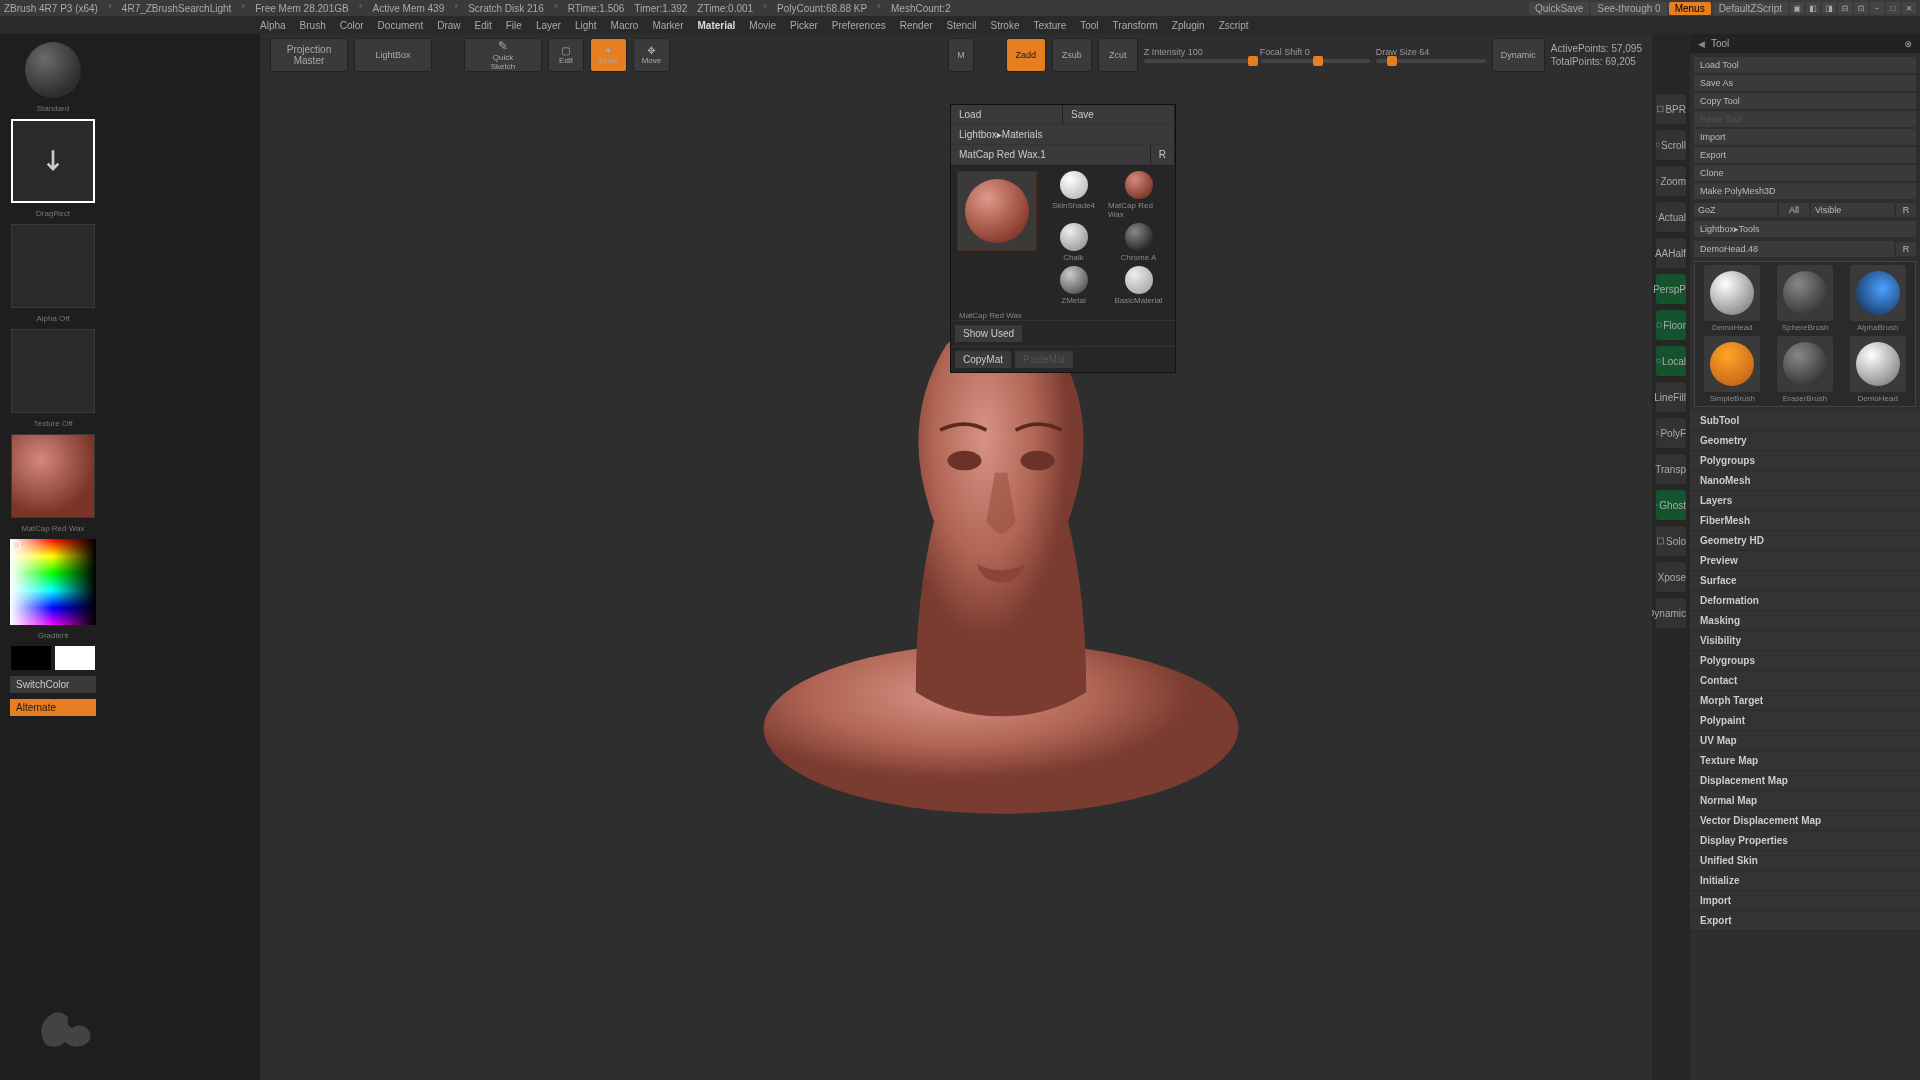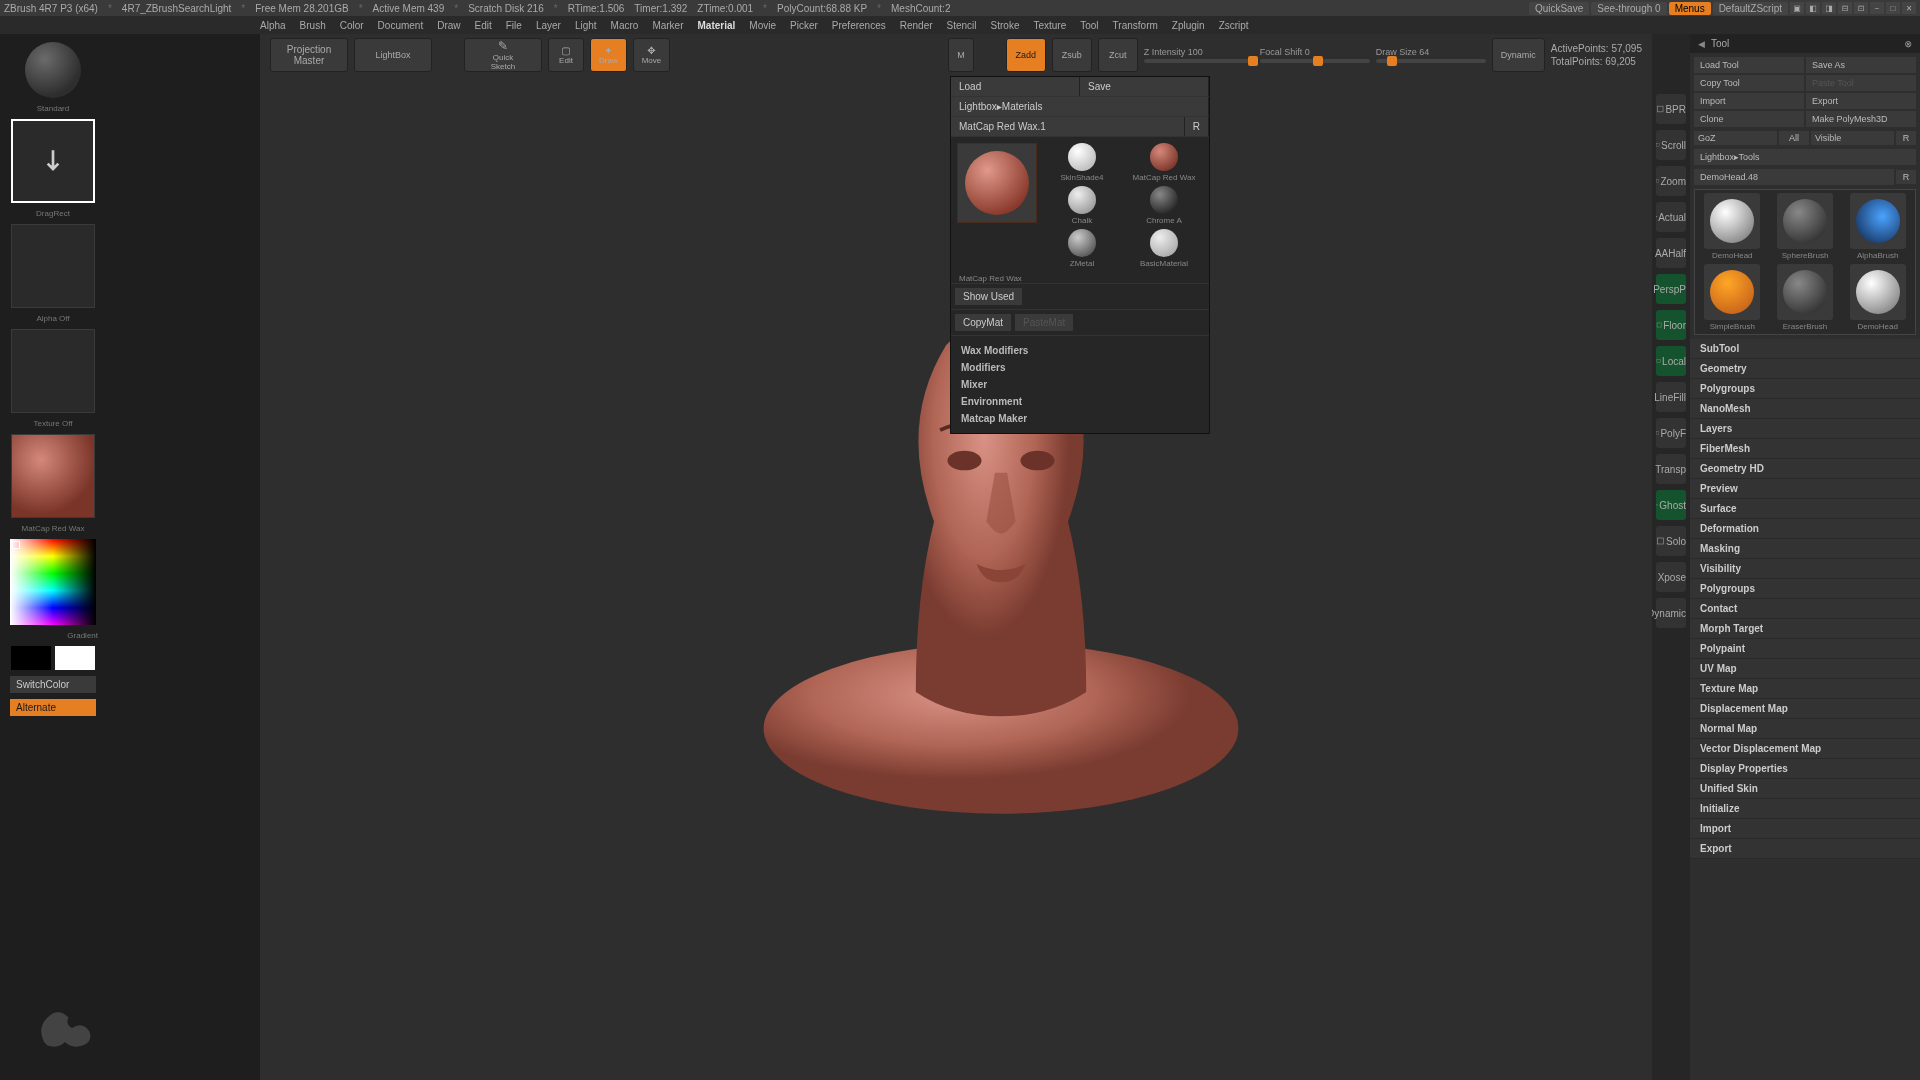--- a/index.html
+++ b/index.html
@@ -23,21 +23,21 @@
 .tbtn.wide{min-width:78px}
 .tbtn.orange{background:#e67e22;color:#1a1a1a}
 .tbtn.icon{min-width:36px}
 .sliderbox{display:flex;flex-direction:column;gap:2px;min-width:110px}
 .sliderbox .lbl{font-size:9px;color:#999}
 .sliderbox .track{height:4px;background:#444;position:relative;border-radius:2px}
 .sliderbox .thumb{position:absolute;width:10px;height:10px;background:#e67e22;border-radius:2px;top:-3px}
 .canvas{position:absolute;top:52px;left:100px;right:10px;bottom:10px;background:#2e2e2e}
 .head{position:absolute;left:50%;top:48%;transform:translate(-50%,-50%);width:520px;height:560px}
 .head svg{width:100%;height:100%}
-.mat-popup{position:absolute;left:690px;top:42px;width:260px;background:#262626;border:1px solid #111;z-index:50;display:flex;flex-direction:column}
+.mat-popup{position:absolute;left:690px;top:70px;width:226px;background:#262626;border:1px solid #111;z-index:50;display:flex;flex-direction:column}
 .mat-popup .row{display:flex;border-bottom:1px solid #333}
 .mat-popup .cell{flex:1;padding:4px 8px;background:#3a3a3a;font-size:10px;color:#ccc;border-right:1px solid #222}
 .mat-popup .cell.small{flex:0 0 24px;text-align:center}
 .mat-popup .swatchgrid{display:flex;padding:6px;gap:6px}
 .mat-popup .bigswatch{width:80px;height:80px;background:#3a3a3a;display:flex;align-items:center;justify-content:center;border:1px solid #4a2a1a}
 .mat-popup .smgrid{display:grid;grid-template-columns:1fr 1fr;gap:4px;flex:1}
 .mat-popup .smswatch{display:flex;flex-direction:column;align-items:center;gap:2px}
 .mat-popup .ball{width:28px;height:28px;border-radius:50%}
 .mat-popup .ball.big{width:64px;height:64px}
 .mat-popup .swlbl{font-size:8px;color:#888}
@@ -48,21 +48,21 @@
 .left-slot{width:84px;height:84px;background:#2a2a2a;border:1px solid #3a3a3a;display:flex;align-items:center;justify-content:center;flex-direction:column;gap:4px}
 .left-slot.sel{border:2px solid #fff}
 .left-lbl{font-size:8px;color:#777;text-align:right}
 .colorpick{width:86px;height:86px;background:linear-gradient(to bottom,red,yellow,lime,cyan,blue,magenta);position:relative}
 .colorpick::after{content:"";position:absolute;inset:0;background:linear-gradient(to right,#fff,transparent,#000)}
 .gradswatch{display:flex;gap:4px}
 .gradswatch .sw{width:40px;height:24px}
 .lbtn{background:#3a3a3a;padding:3px 6px;font-size:10px;color:#ccc;width:86px;text-align:left}
 .rtool-hdr{background:#222;padding:4px 8px;font-size:11px;color:#ccc;display:flex;align-items:center;gap:6px}
 .rtool-hdr::before{content:"◀";font-size:9px;color:#888}
-.rtool-btns{display:grid;grid-template-columns:1fr 1fr;gap:2px;padding:4px}
+.rtool-btns{display:grid;grid-template-columns:1fr;gap:2px;padding:4px}
 .rtool-btn{background:#3a3a3a;padding:3px 6px;font-size:9px;color:#bbb;text-align:left}
 .rtool-btn.dim{color:#555}
 .rtool-btn.sm{padding:2px 4px;font-size:9px}
 .rtool-br{background:#2a2a2a;border:1px solid #444;padding:3px;display:grid;grid-template-columns:repeat(3,1fr);gap:4px;margin:4px}
 .rtool-br .bslot{display:flex;flex-direction:column;align-items:center;gap:2px}
 .rtool-br .bicon{width:56px;height:56px;background:#3a3a3a;border-radius:3px;display:flex;align-items:center;justify-content:center}
 .rtool-br .blbl{font-size:8px;color:#888}
 .rtool-list{display:flex;flex-direction:column}
 .rtool-list .li{padding:4px 10px;font-size:10px;color:#ccc;background:#333;border-bottom:1px solid #2a2a2a;font-weight:bold}
 .stripbtn{width:30px;height:30px;background:#333;border-radius:3px;display:flex;flex-direction:row;align-items:center;justify-content:flex-end;font-size:7px;color:#888;gap:1px}
@@ -150,21 +150,21 @@
         <div class="left-lbl">DragRect</div>
         <div class="left-slot"></div>
         <div class="left-lbl">Alpha Off</div>
         <div class="left-slot"></div>
         <div class="left-lbl">Texture Off</div>
         <div class="left-slot" style="background:radial-gradient(circle at 35% 30%,#d4887a,#7a3428 70%)"></div>
         <div class="left-lbl">MatCap Red Wax</div>
         <div class="colorpick">
             <div style="position:absolute;top:2px;left:2px;width:8px;height:8px;border:1px solid #fff;background:red"></div>
           </div>
-        <div class="left-lbl" style="text-align:right;width:100%">Gradient</div>
+        <div class="left-lbl" style="text-align:center;width:100%">Gradient</div>
         <div class="gradswatch">
           <div class="sw" style="background:#000"></div>
           <div class="sw" style="background:#fff"></div>
         </div>
         <div class="lbtn">SwitchColor</div>
         <div class="lbtn" style="background:#e67e22;color:#1a1a1a">Alternate</div>
       </div>
     </div>
     <div class="logo">
       <svg viewBox="0 0 100 80">
@@ -295,27 +295,20 @@
               <div class="swlbl">BasicMaterial</div>
             </div>
         </div>
       </div>
       <div class="swlbl" style="padding:0 8px">MatCap Red Wax</div>
       <div class="btnrow"><span class="mbtn">Show Used</span></div>
       <div class="btnrow" style="display:flex;gap:4px">
         <span class="mbtn">CopyMat</span>
         <span class="mbtn" style="color:#555">PasteMat</span>
       </div>
-      <div class="submenu" id="mat-submenu">
-          <div class="si">Wax Modifiers</div>
-          <div class="si">Modifiers</div>
-          <div class="si">Mixer</div>
-          <div class="si">Environment</div>
-          <div class="si">Matcap Maker</div>
-        </div>
     </div>
   </div>
 
   <div class="rightstrip" id="rightstrip">
       <div class="stripbtn">
         <svg viewBox="0 0 24 24">
           <rect x="4" y="4" width="16" height="16" fill="none" stroke="#888" stroke-width="2"></rect>
         </svg>
         <span>BPR</span>
       </div>

